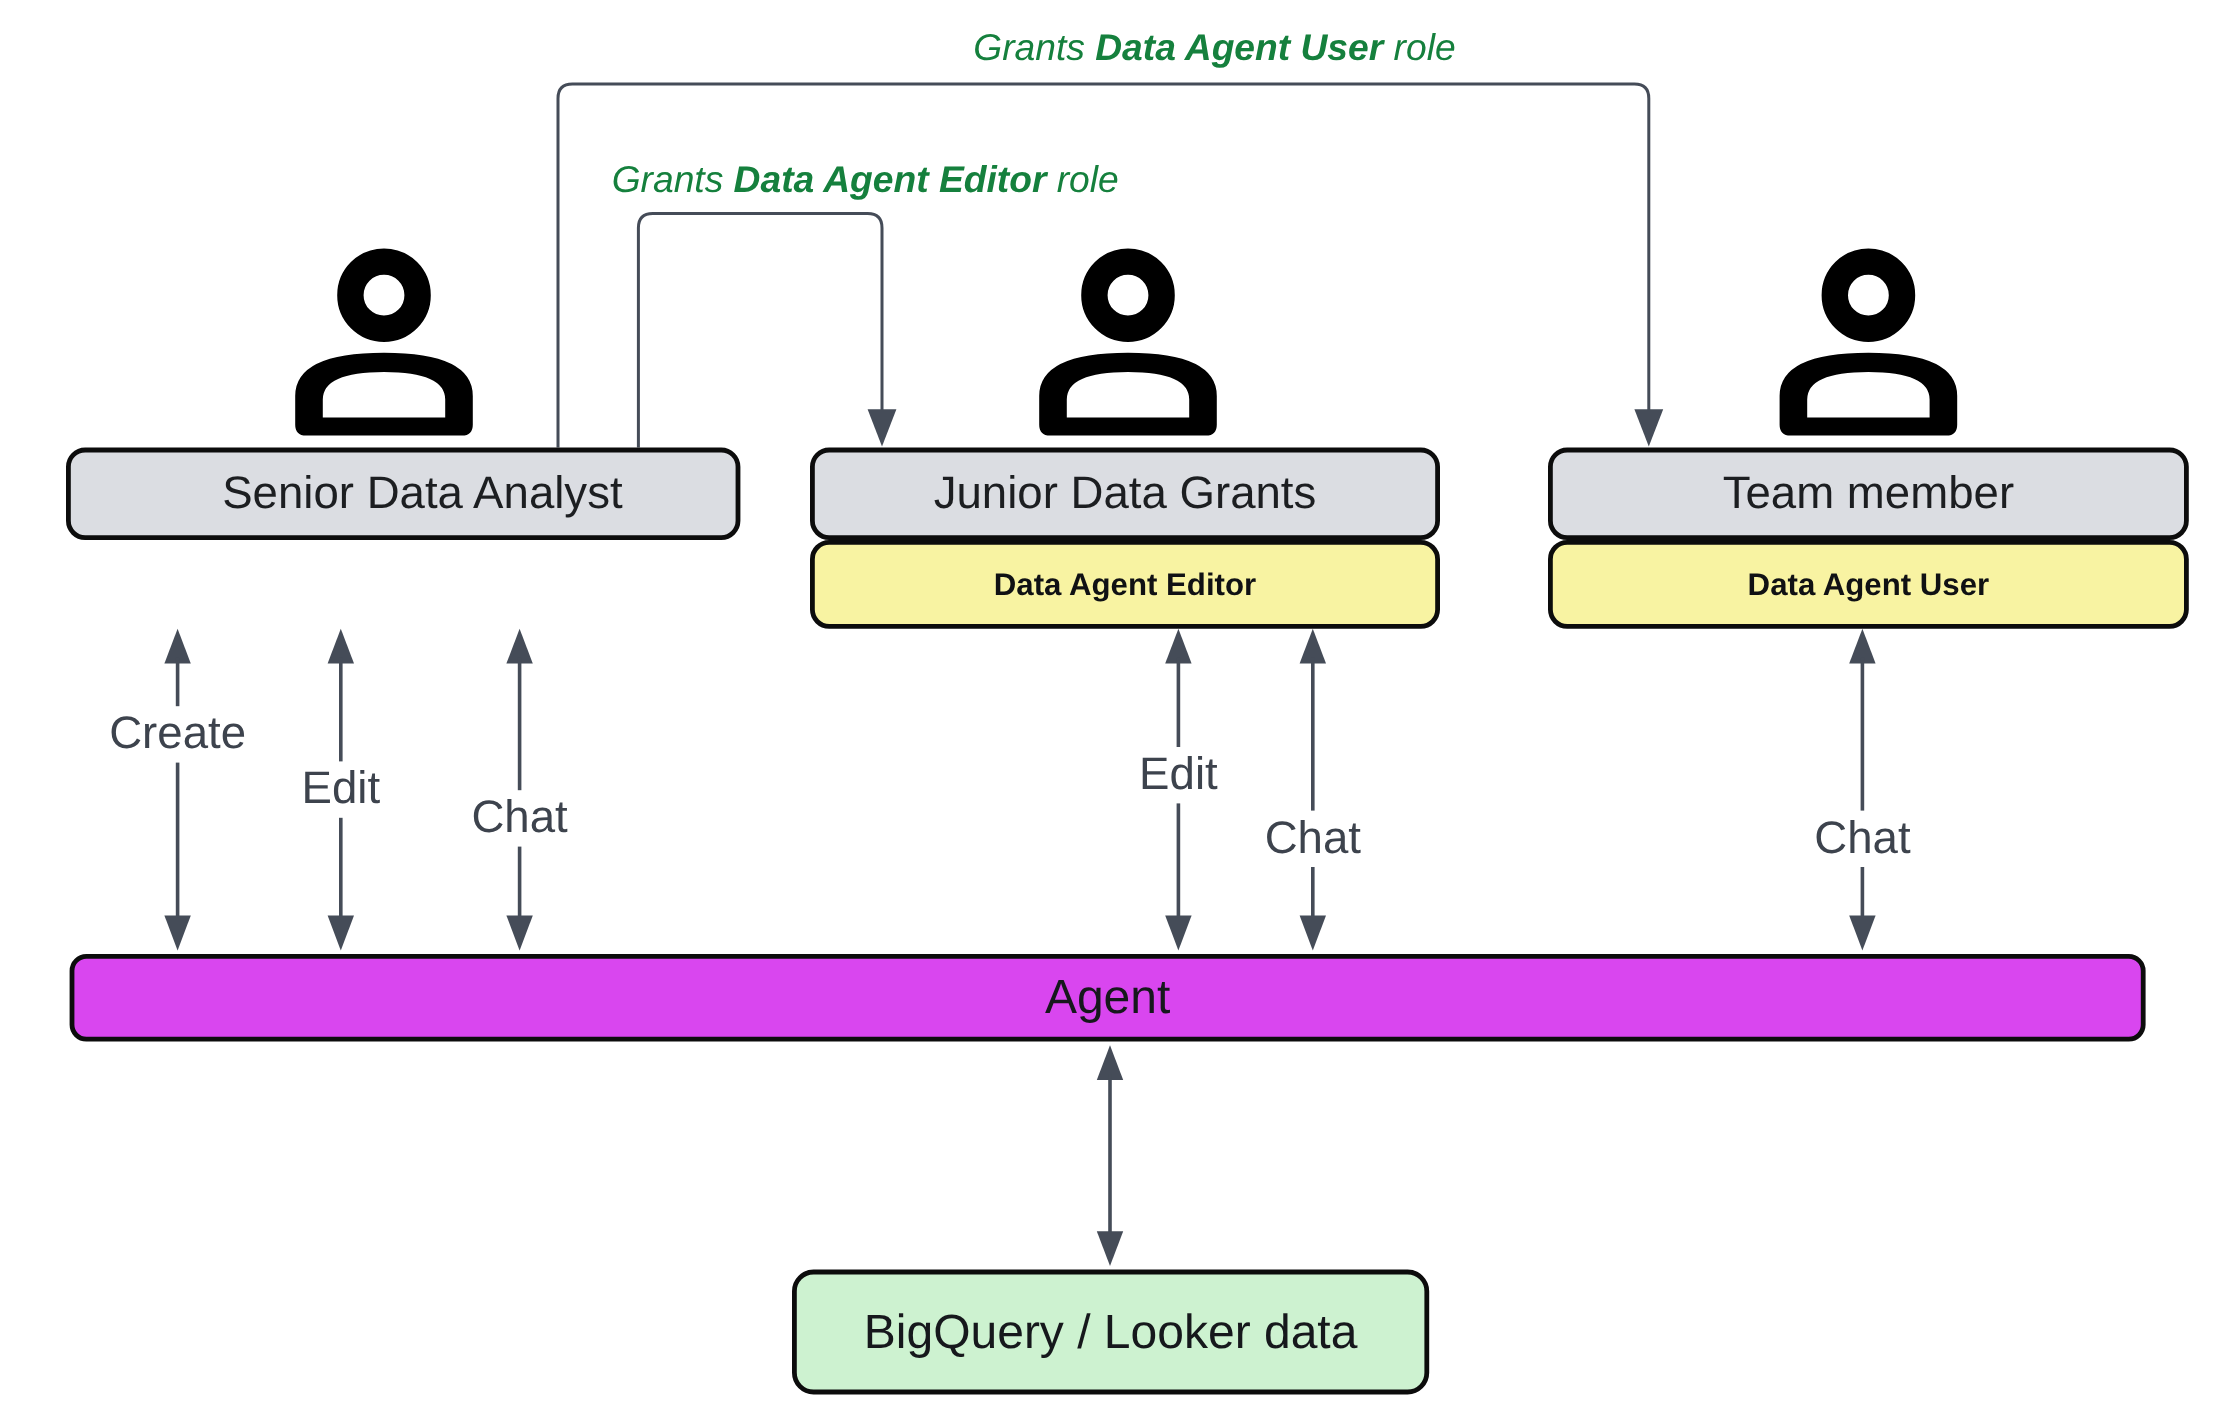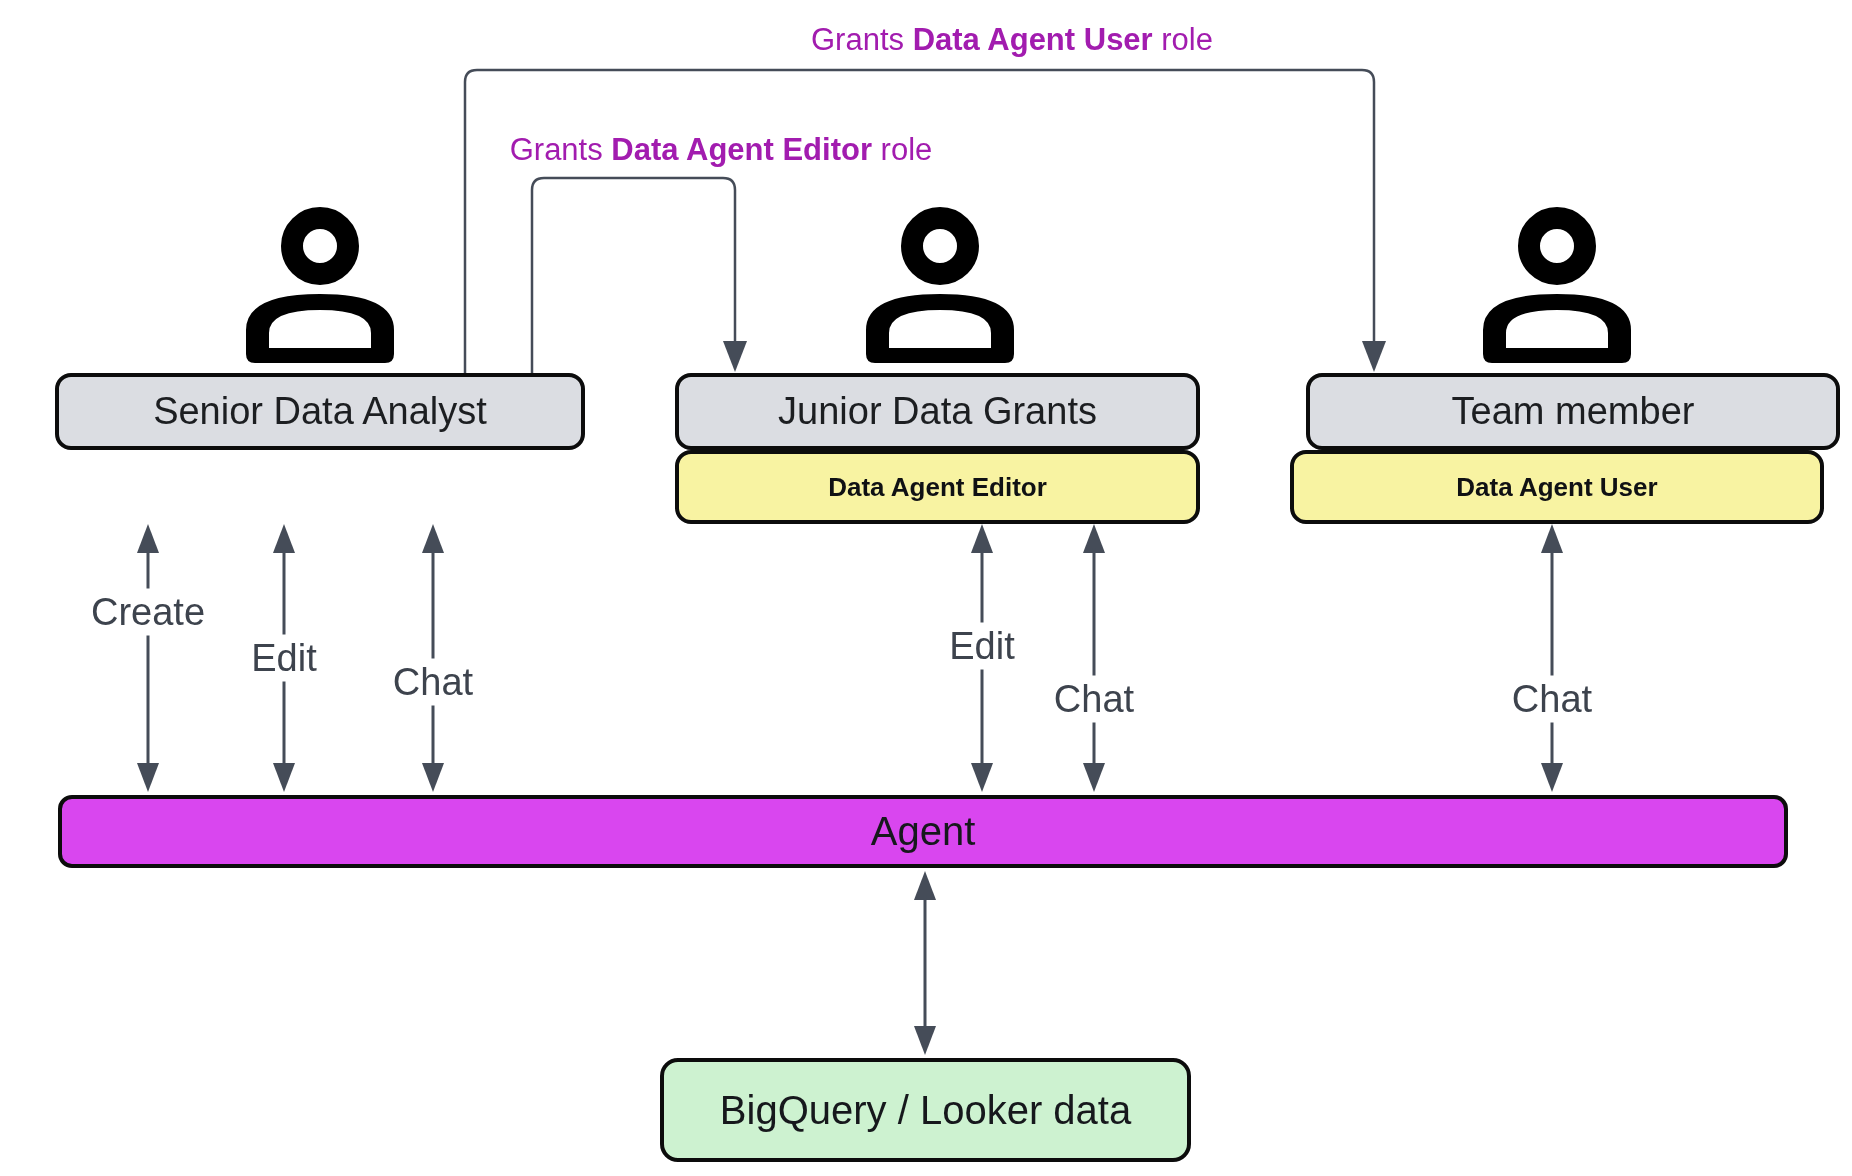--- a/index.html
+++ b/index.html
@@ -72,21 +72,21 @@
   
   .action-label{
     position:absolute;transform:translate(-50%,-50%);
     background:#ffffff;padding:2px 8px;
     font-size:38px;color:#3d434d;white-space:nowrap;z-index:2;
   }
 
   
   .grant-label{
     position:absolute;transform:translate(-50%,-50%);
-    font-size:31px;color:#a21caf;white-space:nowrap;
+    font-size:31px;font-style:italic;color:#15803d;white-space:nowrap;
     background:#ffffff;padding:0 6px;z-index:2;
   }
   .grant-label b{font-weight:bold;}
 </style>
 </head>
 <body>
 
 <div class="canvas">
 
   <svg class="overlay" viewBox="0 0 1852 1176" fill="none">
@@ -100,42 +100,42 @@
 
   <div class="grant-label" style="left:1012px;top:40px;"><span>Grants </span><b>Data Agent User</b><span> role</span></div>
 
   <div class="grant-label" style="left:721px;top:150px;text-align:center;"><span>Grants </span><b>Data Agent Editor</b><span> role</span></div>
 
   <svg class="person" style="left:242px;top:206px;" viewBox="0 0 156 158">
     <circle cx="78" cy="40" r="28" fill="none" stroke="#000" stroke-width="22"></circle>
     <path fill="#000" fill-rule="evenodd" d="M 4,148 L 4,124 Q 4,88 78,88 Q 152,88 152,124 L 152,148 Q 152,157 143,157 L 13,157 Q 4,157 4,148 Z
          M 27,142 L 27,127 Q 27,104 78,104 Q 129,104 129,127 L 129,142 Z"></path>
   </svg>
-  <div class="titlebox" style="left:55px;top:373px;width:522px;">
+  <div class="titlebox" style="left:55px;top:373px;width:522px;padding-left:32px;">
     <span>Senior Data Analyst</span>
   </div>
 
   <svg class="person" style="left:862px;top:206px;" viewBox="0 0 156 158">
     <circle cx="78" cy="40" r="28" fill="none" stroke="#000" stroke-width="22"></circle>
     <path fill="#000" fill-rule="evenodd" d="M 4,148 L 4,124 Q 4,88 78,88 Q 152,88 152,124 L 152,148 Q 152,157 143,157 L 13,157 Q 4,157 4,148 Z
          M 27,142 L 27,127 Q 27,104 78,104 Q 129,104 129,127 L 129,142 Z"></path>
   </svg>
   <div class="titlebox" style="left:675px;top:373px;width:517px;">
     <span>Junior Data Grants</span>
   </div>
   <div class="rolebox" style="left:675px;top:450px;width:517px;">
     <span>Data Agent Editor</span>
   </div>
 
   <svg class="person" style="left:1479px;top:206px;" viewBox="0 0 156 158">
     <circle cx="78" cy="40" r="28" fill="none" stroke="#000" stroke-width="22"></circle>
     <path fill="#000" fill-rule="evenodd" d="M 4,148 L 4,124 Q 4,88 78,88 Q 152,88 152,124 L 152,148 Q 152,157 143,157 L 13,157 Q 4,157 4,148 Z
          M 27,142 L 27,127 Q 27,104 78,104 Q 129,104 129,127 L 129,142 Z"></path>
   </svg>
-  <div class="titlebox" style="left:1290px;top:373px;width:526px;margin-left:16px;">
+  <div class="titlebox" style="left:1290px;top:373px;width:526px;">
     <span>Team member</span>
   </div>
   <div class="rolebox" style="left:1290px;top:450px;width:526px;">
     <span>Data Agent User</span>
   </div>
 
   <div class="varrow" style="left:148px;top:524px;height:268px;">
     <div class="head-up"></div>
     <div class="shaft"></div>
     <div class="head-down"></div>

